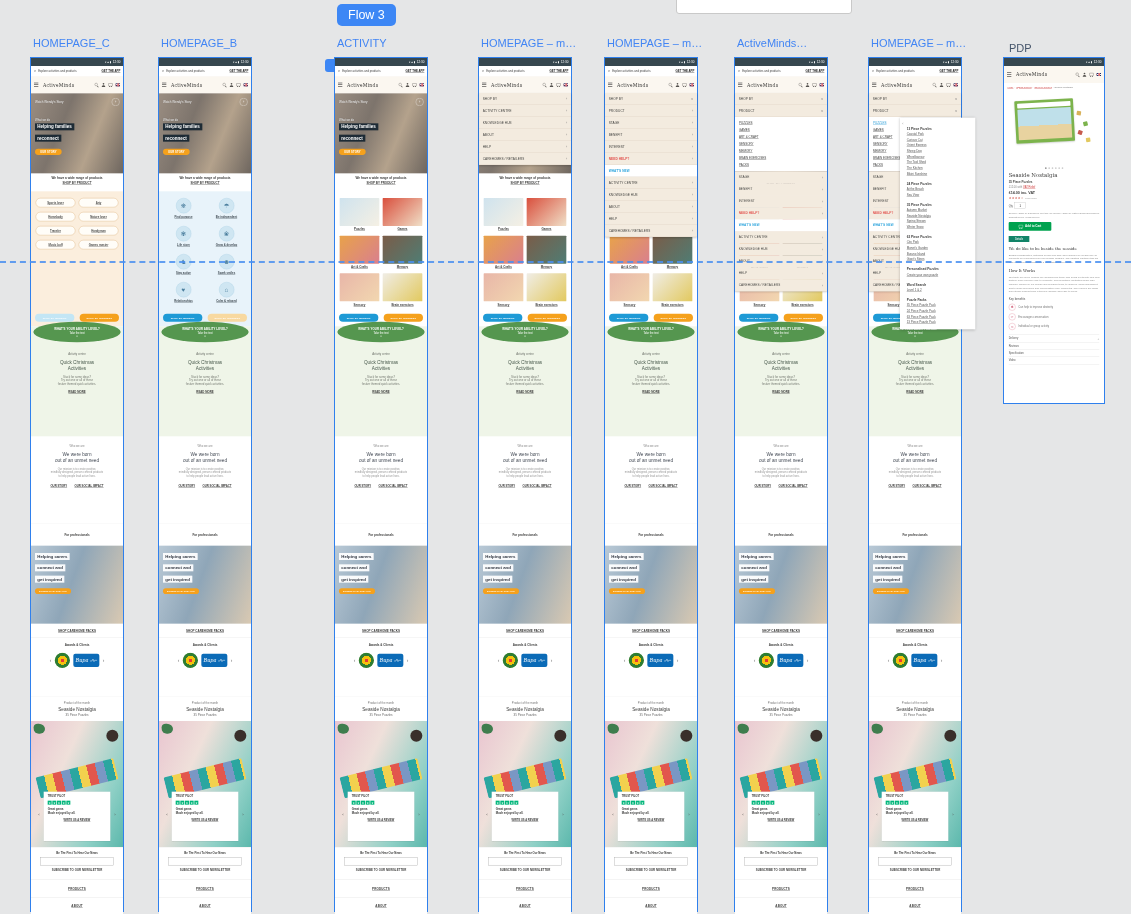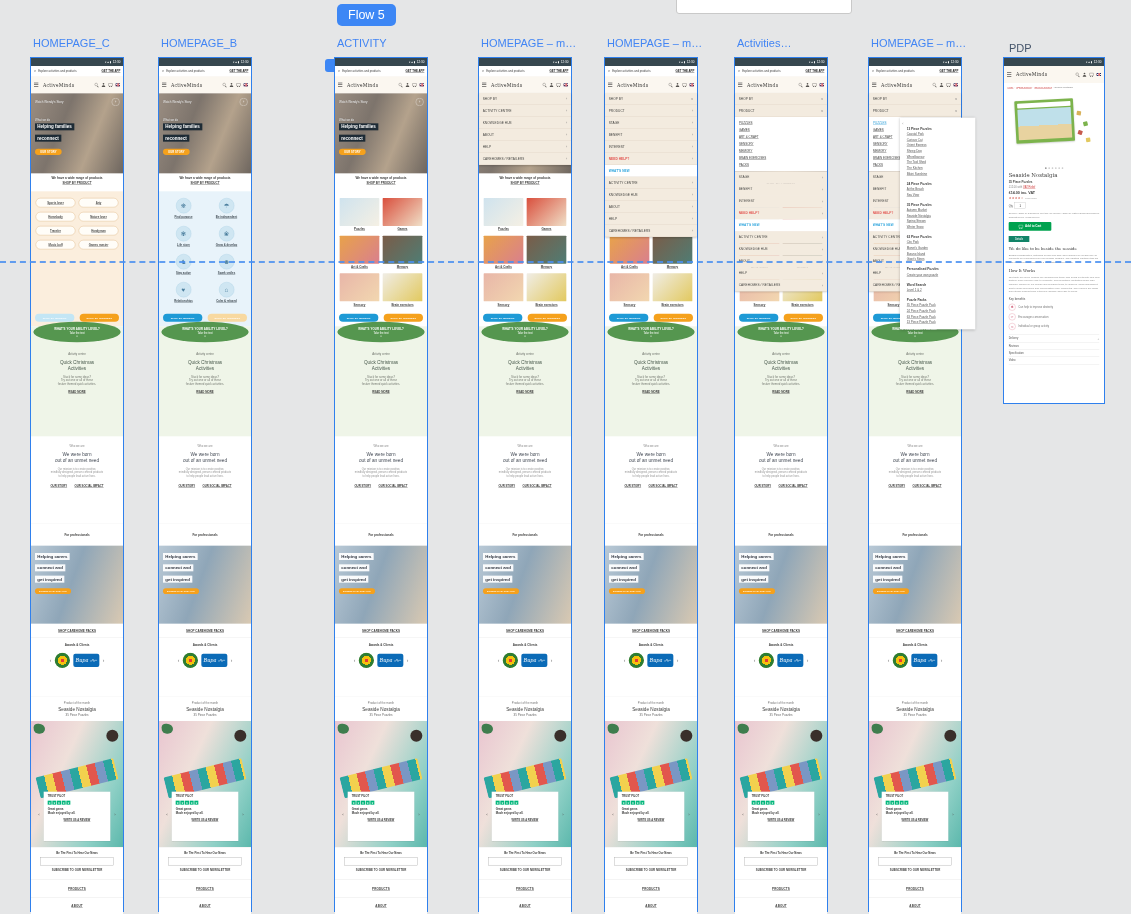--- a/index.html
+++ b/index.html
@@ -177,21 +177,21 @@
   .kb .kl{font-size:8px;color:#777;}
   .acc{margin-top:14px;border-top:1px solid #ddd;}
   .acc-row{height:21px;border-bottom:1px solid #ddd;display:flex;align-items:center;justify-content:space-between;font-size:8px;color:#555;}
   .acc-row .pl2{color:#aaa;font-size:9px;}
 </style>
 </head>
 <body>
 
 <div class="canvas">
   <div class="topbox"></div>
-  <div class="flow-badge">Flow 5</div>
+  <div class="flow-badge">Flow 3</div>
   <div id="frames-root">
       <div class="frame-label" style="left: 33px;">HOMEPAGE_C</div>
       <div class="frame" style="left: 30px; width: 92px; height: 853px;">
         <div class="phone">
           <div class="sbar">
             <span class="glyphs">▾▲▮</span>
             <span>12:30</span>
           </div>
           <div class="announce">
             <span class="x">✕</span>
@@ -1057,21 +1057,21 @@
               <span class="ml">HELP</span>
               <span class="mc">›</span>
             </div>
             <div class="m-row">
               <span class="ml">CAREHOMES / RETAILERS</span>
               <span class="mc">›</span>
             </div>
           </div>
         </div>
       </div>
-      <div class="frame-label" style="left: 737px;">Activities…</div>
+      <div class="frame-label" style="left: 737px;">ActiveMinds…</div>
       <div class="frame" style="left: 734px; width: 92px; height: 853px;">
         <div class="phone">
           <div class="sbar">
             <span class="glyphs">▾▲▮</span>
             <span>12:30</span>
           </div>
           <div class="announce">
             <span class="x">✕</span>
             <span>Explore activities and products</span>
             <span class="app">GET THE APP</span>

